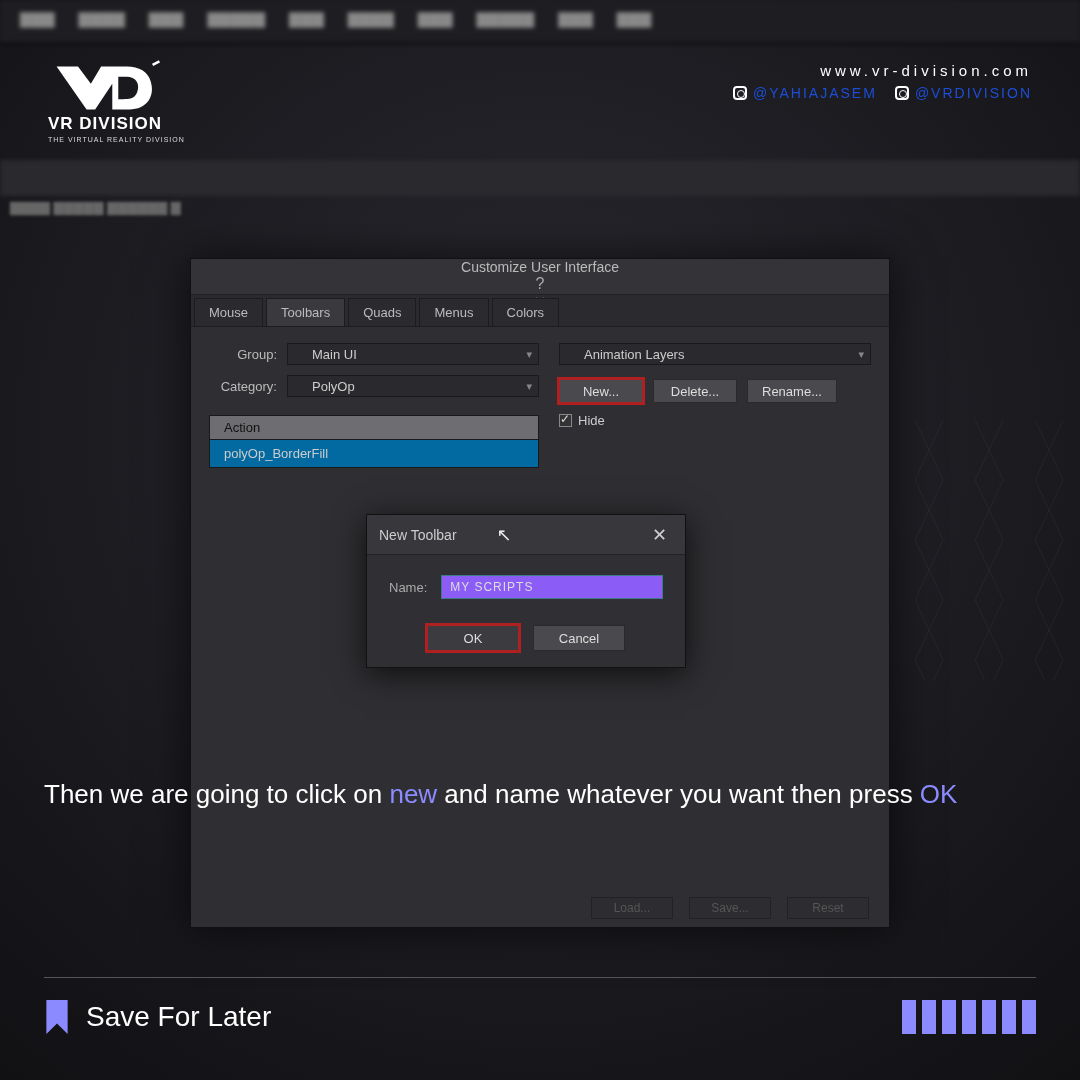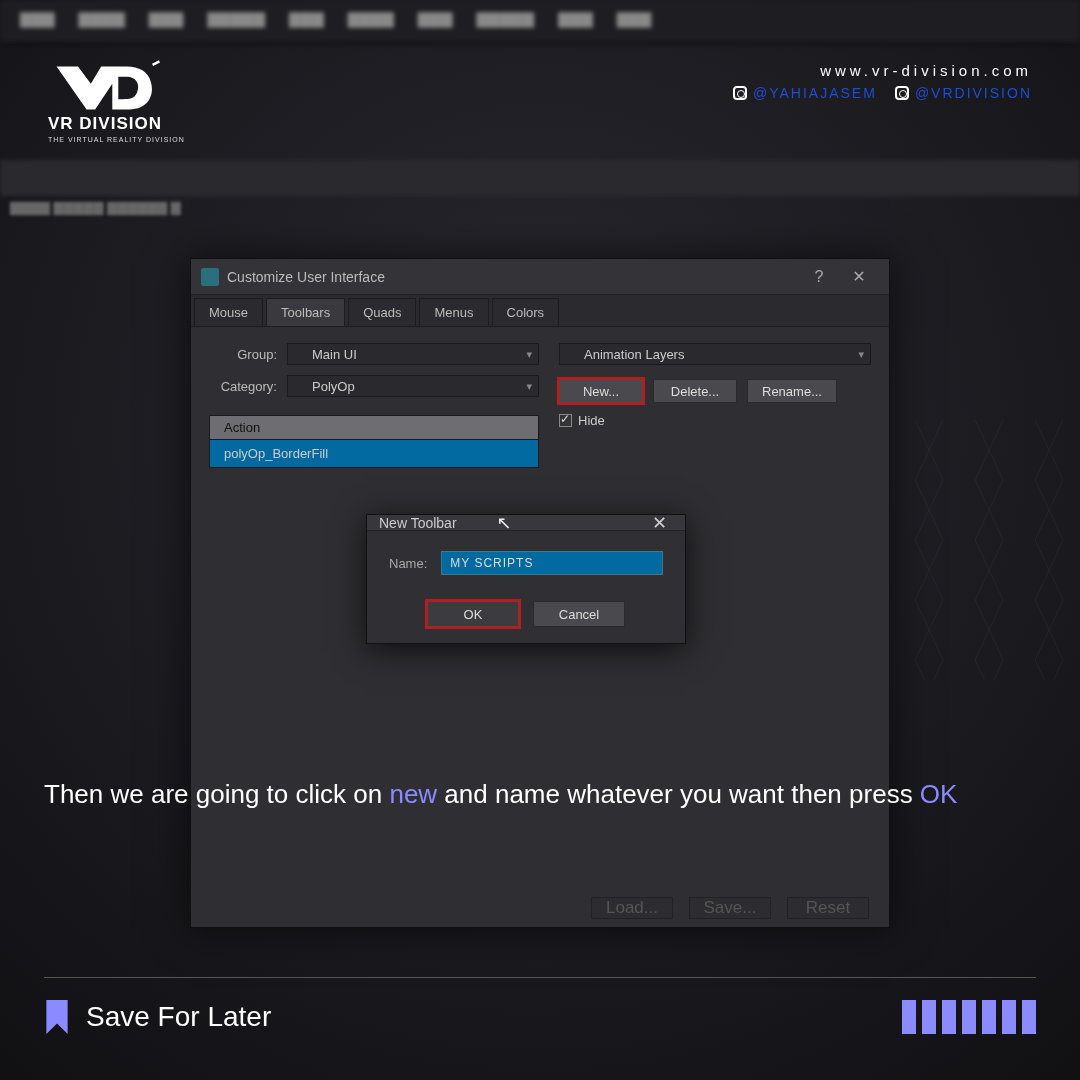--- a/index.html
+++ b/index.html
@@ -57,21 +57,21 @@
   
   .cui-dialog {
     position:absolute; top:258px; left:190px; width:700px; height:670px;
     background:#2f2f33;
     border:1px solid #111;
     box-shadow: 0 0 40px rgba(0,0,0,.6);
   }
   .cui-title {
     height:36px; display:flex; align-items:center; padding:0 10px;
     background:#333338; border-bottom:1px solid #222;
-    font-size:14px; color:#bbb;
+    font-size:14px; color:#bbb;flex-direction:column;
   }
   .cui-title .app-ic {
     width:18px; height:18px; background:#2b6e7d; border-radius:2px; margin-right:8px;
     display:inline-block;
   }
   .cui-title .spacer{flex:1;}
   .cui-title .win-btn { width:40px; text-align:center; font-size:16px; color:#aaa; cursor:default;}
 
   .cui-tabs {
     display:flex; background:#2b2b2f; border-bottom:1px solid #1c1c1c;
@@ -118,47 +118,47 @@
   .chk { width:13px; height:13px; border:1px solid #888; background:#333; position:relative;}
   .chk.checked::after{content:"✓"; position:absolute; top:-3px; left:0; font-size:12px; color:#ddd;}
 
   
   .nt-dialog {
     position:absolute; top:514px; left:366px; width:320px;
     background:#303034; border:1px solid #111;
     box-shadow: 0 6px 30px rgba(0,0,0,.7);
   }
   .nt-title {
-    height:16px; background:#38383c; display:flex; align-items:center;
+    height:40px; background:#38383c; display:flex; align-items:center;
     padding:0 12px; font-size:14px; color:#ccc; border-bottom:1px solid #222;
   }
   .nt-title .spacer{flex:1;}
   .nt-title .cursor { font-size:18px; color:#eee; margin-left:40px;}
   .nt-title .close { font-size:18px; color:#ccc; padding:0 6px;}
   .nt-body { padding:20px 22px 16px; }
   .nt-row { display:flex; align-items:center; gap:14px; margin-bottom:26px;}
   .nt-row label { font-size:13px; color:#aaa; }
   .nt-input {
-    flex:1; height:24px; border:1px solid #3d7a8a; background:#0369a1;
+    flex:1; height:24px; border:1px solid #3d7a8a; background:#8b5cf6;
     color:#ddd; font-size:12px; padding:0 8px; letter-spacing:1px;
   }
   .nt-btns { display:flex; gap:14px; justify-content:center; }
   .nt-btn {
     height:26px; width:92px; background:#4a4a4e; border:1px solid #2a2a2a;
     color:#ddd; font-size:13px; display:flex; align-items:center; justify-content:center;
   }
   .nt-btn.ok { outline:3px solid #b02020; outline-offset:-1px; background:#3c3c40;}
 
   
   .bottom-dlg-btns {
     position:absolute; bottom:8px; right:20px; display:flex; gap:16px;
   }
   .ghost-btn {
     height:22px; width:82px; background:#2d2d31; border:1px solid #222;
-    color:#555; font-size:17px; display:flex; align-items:center; justify-content:center;
+    color:#555; font-size:12px; display:flex; align-items:center; justify-content:center;
   }
 
   
   .instruction {
     position:absolute; left:44px; top:774px; right:60px;
     font-size:26px; line-height:1.55; color:#fff; font-weight:400;
   }
   .instruction .hl { color:#8b8bff; }
 
   

